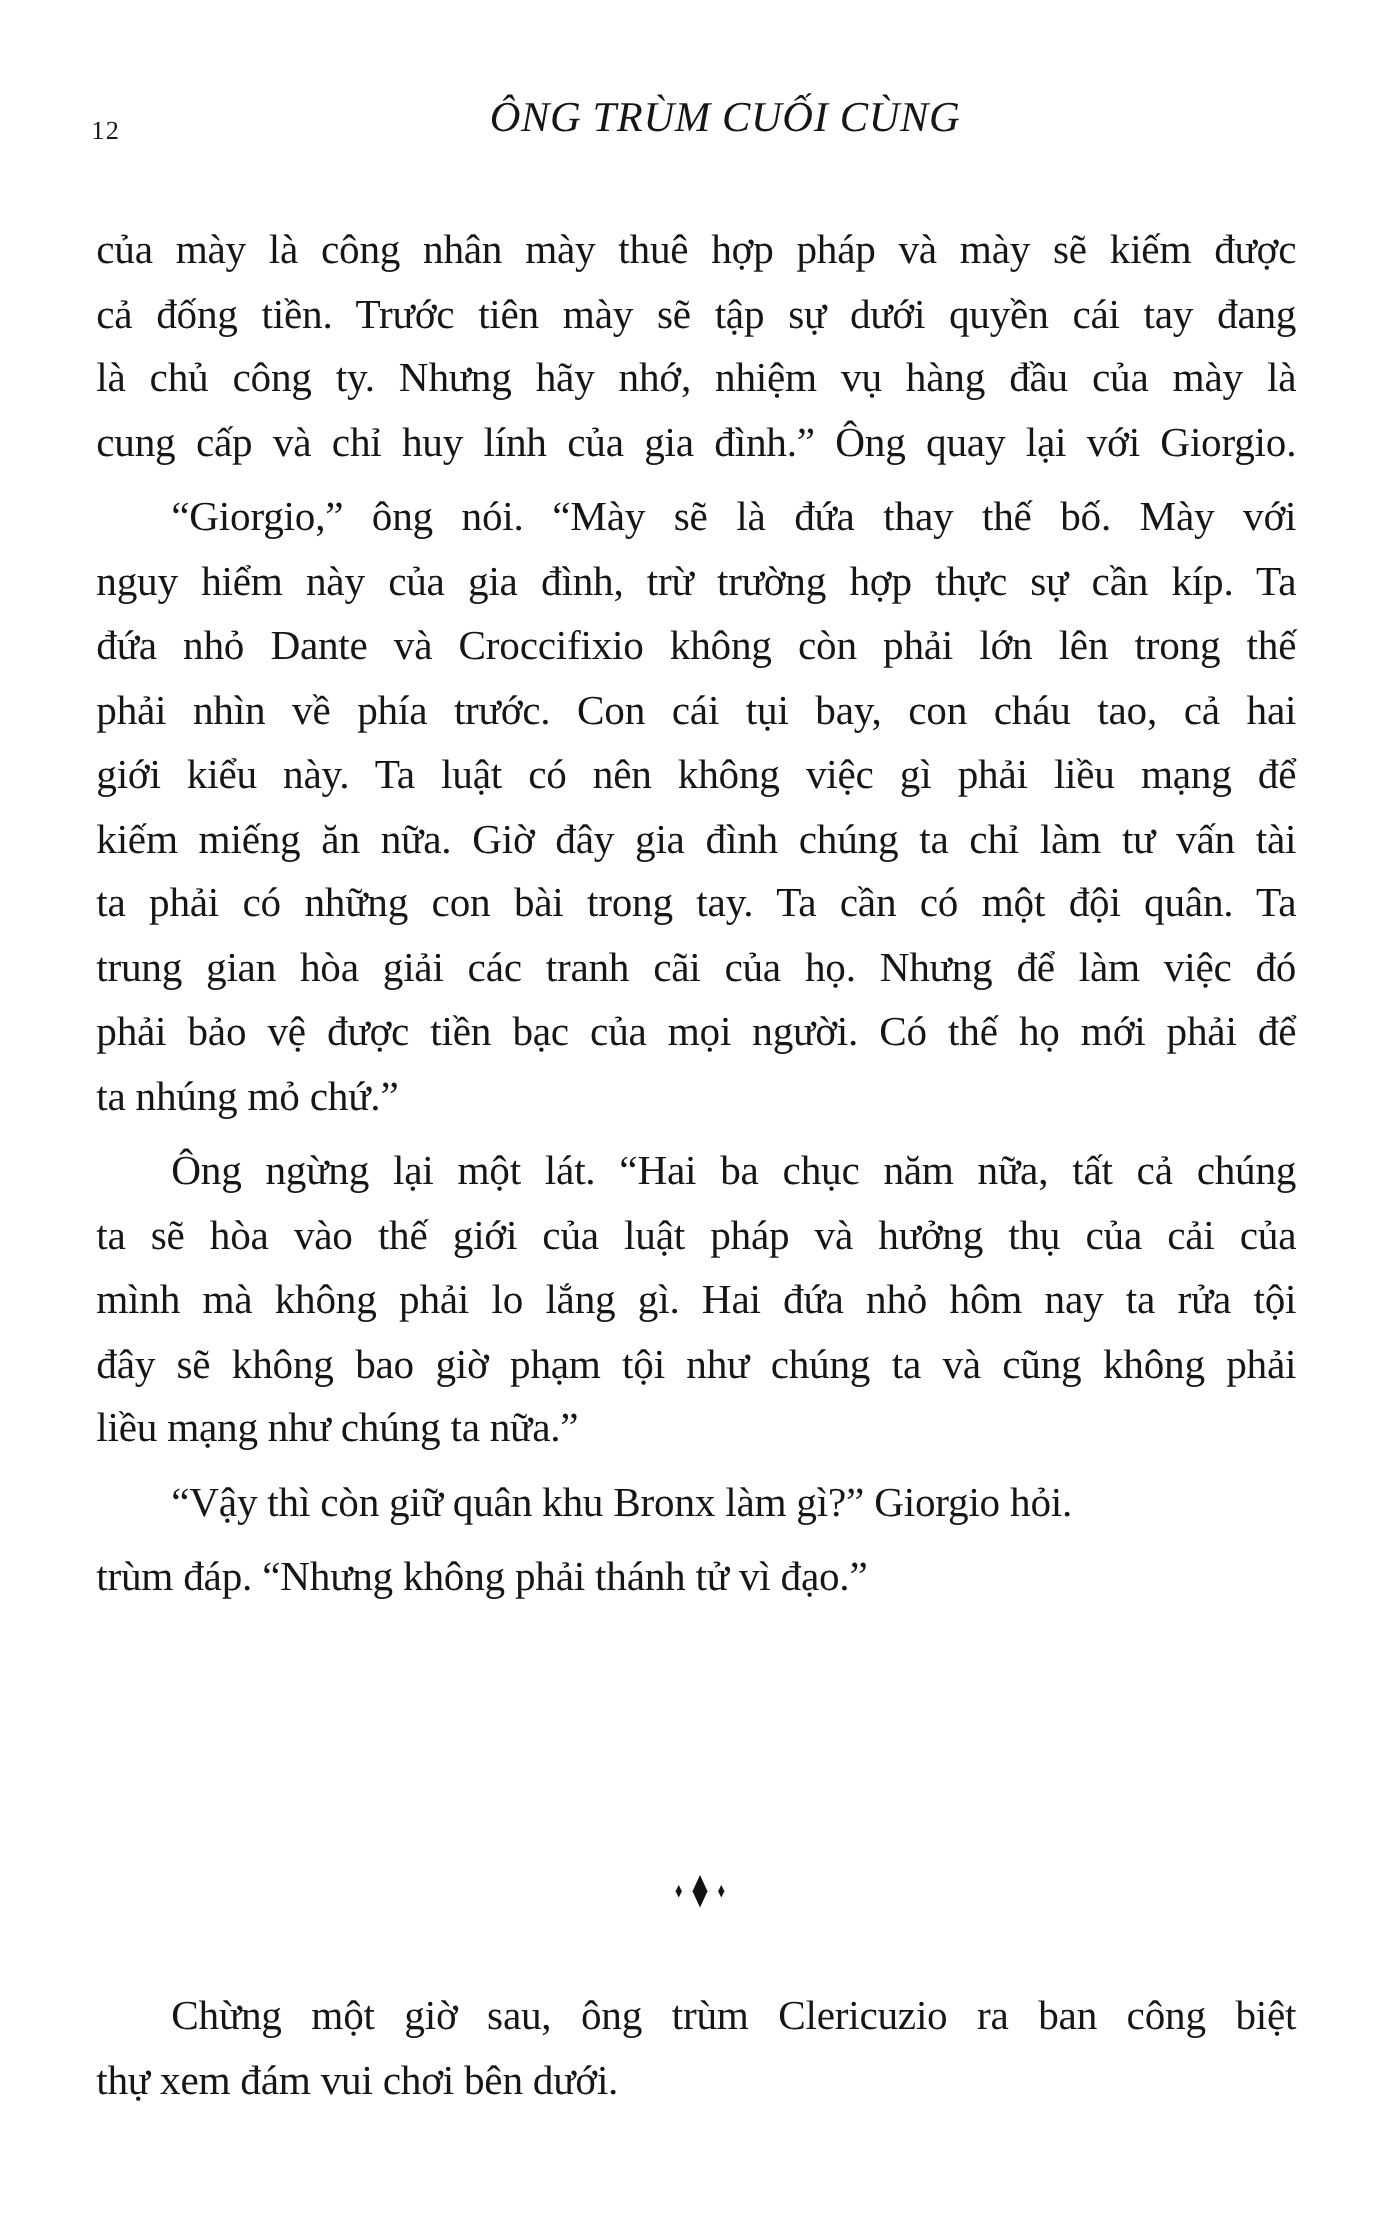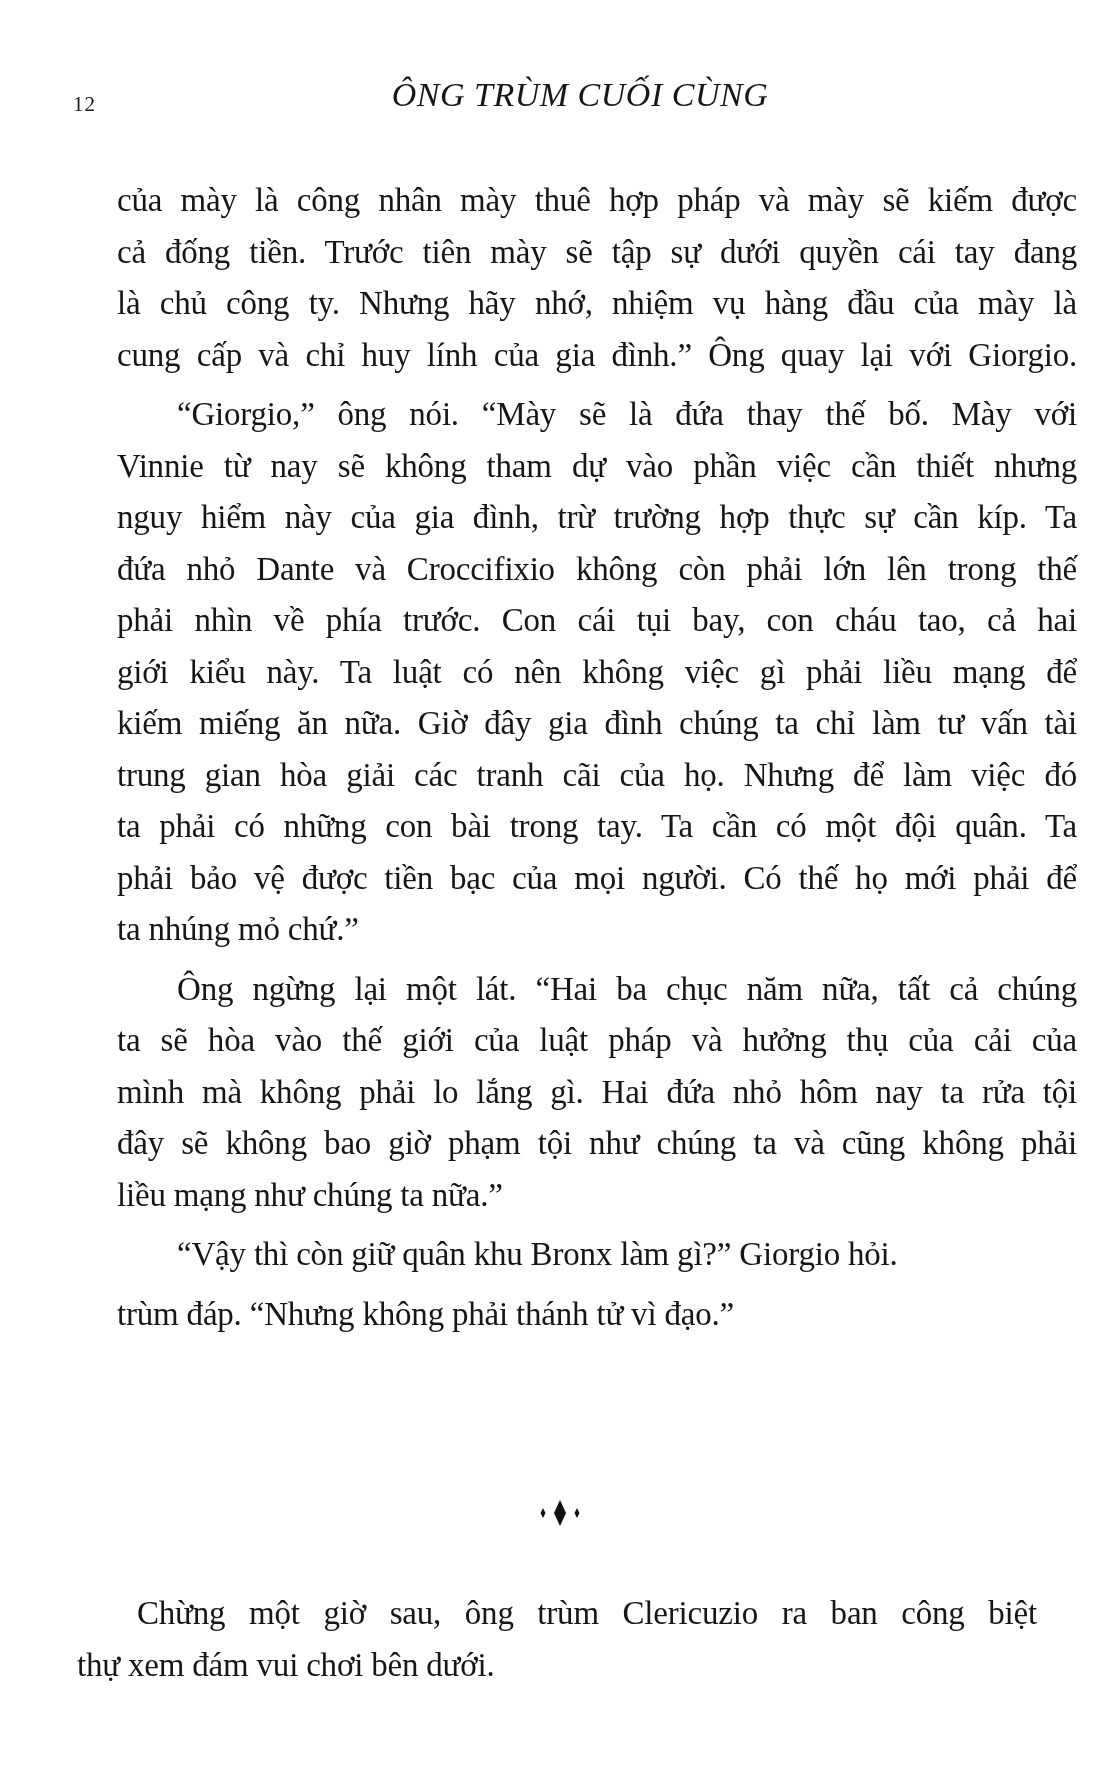--- a/index.html
+++ b/index.html
@@ -34,21 +34,20 @@
     letter-spacing: 0.5px;
     line-height: 1;
     padding-left: 40px;
     box-sizing: border-box;
   }
   .body-text {
     position: absolute;
     left: 77px;
     top: 175px;
     width: 960px;
-    margin-left: 40px;
   }
   .para {
     margin: 0;
     font-size: 33px;
     line-height: 51.5px;
     text-align: justify;
     text-align-last: justify;
     letter-spacing: -0.2px;
   }
   .para .line {
@@ -95,28 +94,27 @@
   <p class="para">
     <span class="line">của mày là công nhân mày thuê hợp pháp và mày sẽ kiếm được</span>
     <span class="line">cả đống tiền. Trước tiên mày sẽ tập sự dưới quyền cái tay đang</span>
     <span class="line">là chủ công ty. Nhưng hãy nhớ, nhiệm vụ hàng đầu của mày là</span>
     <span class="line">cung cấp và chỉ huy lính của gia đình.” Ông quay lại với Giorgio.</span>
   </p>
   <div class="p-gap"></div>
 
   <p class="para">
     <span class="line indent">“Giorgio,” ông nói. “Mày sẽ là đứa thay thế bố. Mày với</span>
-    <span class="line">Vinnie từ nay sẽ không tham dự vào phần việc cần thiết nhưng</span>
     <span class="line">nguy hiểm này của gia đình, trừ trường hợp thực sự cần kíp. Ta</span>
     <span class="line">đứa nhỏ Dante và Croccifixio không còn phải lớn lên trong thế</span>
     <span class="line">phải nhìn về phía trước. Con cái tụi bay, con cháu tao, cả hai</span>
     <span class="line">giới kiểu này. Ta luật có nên không việc gì phải liều mạng để</span>
     <span class="line">kiếm miếng ăn nữa. Giờ đây gia đình chúng ta chỉ làm tư vấn tài</span>
+    <span class="line">ta phải có những con bài trong tay. Ta cần có một đội quân. Ta</span>
     <span class="line">trung gian hòa giải các tranh cãi của họ. Nhưng để làm việc đó</span>
-    <span class="line">ta phải có những con bài trong tay. Ta cần có một đội quân. Ta</span>
     <span class="line">phải bảo vệ được tiền bạc của mọi người. Có thế họ mới phải để</span>
     <span class="line left">ta nhúng mỏ chứ.”</span>
   </p>
   <div class="p-gap"></div>
 
   <p class="para">
     <span class="line indent">Ông ngừng lại một lát. “Hai ba chục năm nữa, tất cả chúng</span>
     <span class="line">ta sẽ hòa vào thế giới của luật pháp và hưởng thụ của cải của</span>
     <span class="line">mình mà không phải lo lắng gì. Hai đứa nhỏ hôm nay ta rửa tội</span>
     <span class="line">đây sẽ không bao giờ phạm tội như chúng ta và cũng không phải</span>

